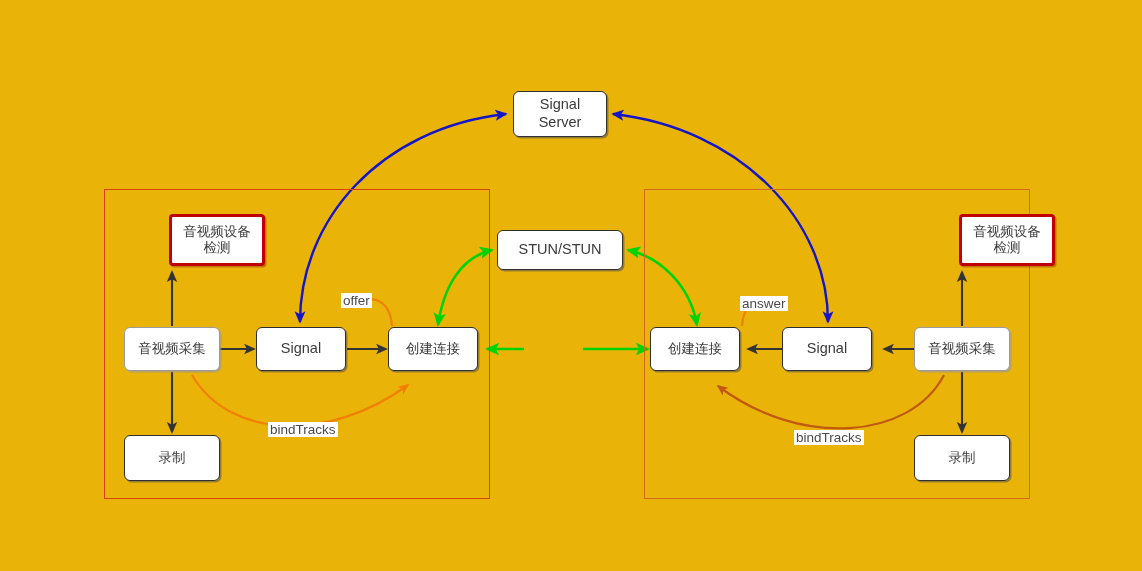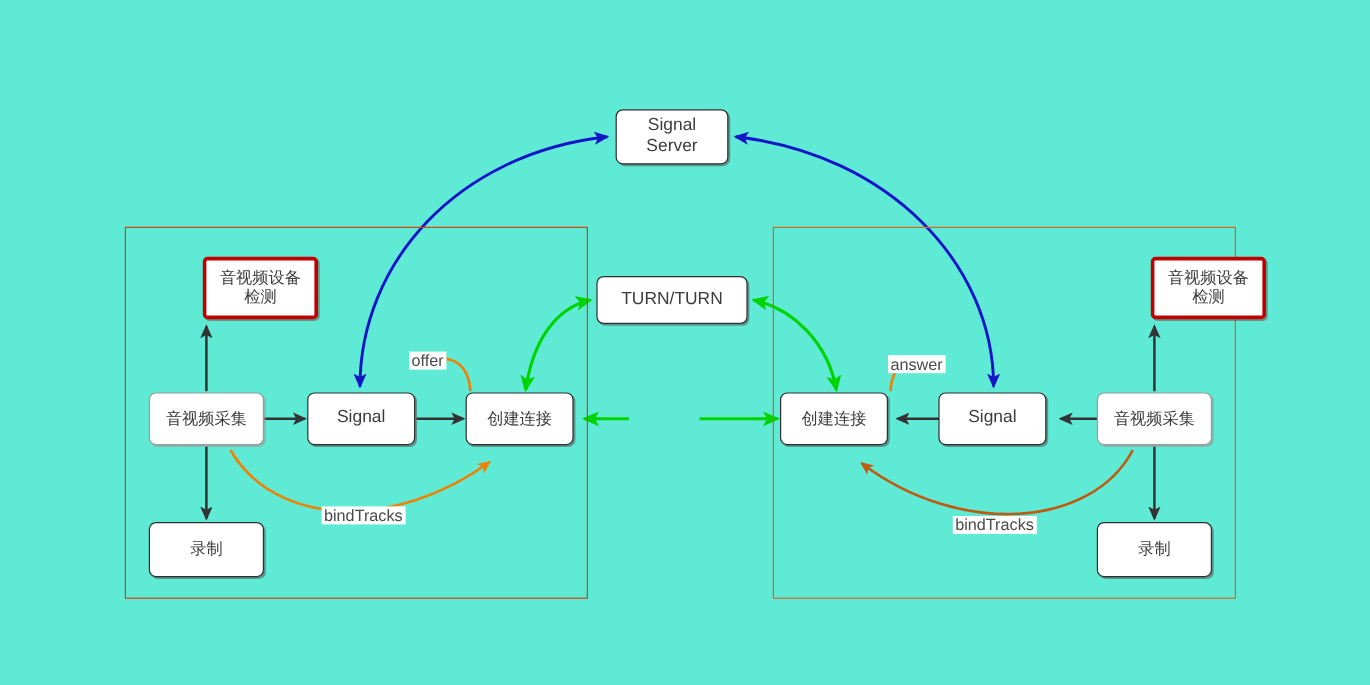--- a/index.html
+++ b/index.html
@@ -8,21 +8,21 @@
     padding: 0;
     background: #ffffff;
   }
   body {
     font-family: "Liberation Sans", "DejaVu Sans", sans-serif;
   }
   #canvas {
     position: relative;
     width: 1142px;
     height: 571px;
-    background: #5eead4;
+    background: #eab308;
     overflow: hidden;
   }
   #wires {
     position: absolute;
     left: 0;
     top: 0;
     width: 1142px;
     height: 571px;
     pointer-events: none;
   }
@@ -191,21 +191,21 @@
     </g>
   </svg>
 
   <div class="panel" style="left:104px; top:189px; width:386px; height:310px; border:1.8px solid #D6440D;"></div>
 
   <div class="panel" style="left:644px; top:189px; width:386px; height:310px; border:1.8px solid #D2691E;"></div>
 
   <div class="node dark en" style="left:513px; top:91px; width:94px; height:46px;">Signal
 Server</div>
 
-  <div class="node dark en" style="left:497px; top:230px; width:126px; height:40px;">TURN/TURN</div>
+  <div class="node dark en" style="left:497px; top:230px; width:126px; height:40px;">STUN/STUN</div>
 
 
   <div class="node redbox cn" style="left:124px; top:214px; width:96px; height:52px;">音视频设备
 检测</div>
 
   <div class="node gray cn" style="left:124px; top:327px; width:96px; height:44px;">音视频采集</div>
 
   <div class="node dark en" style="left:256px; top:327px; width:90px; height:44px;">Signal</div>
 
   <div class="node dark cn" style="left:388px; top:327px; width:90px; height:44px;">创建连接</div>

